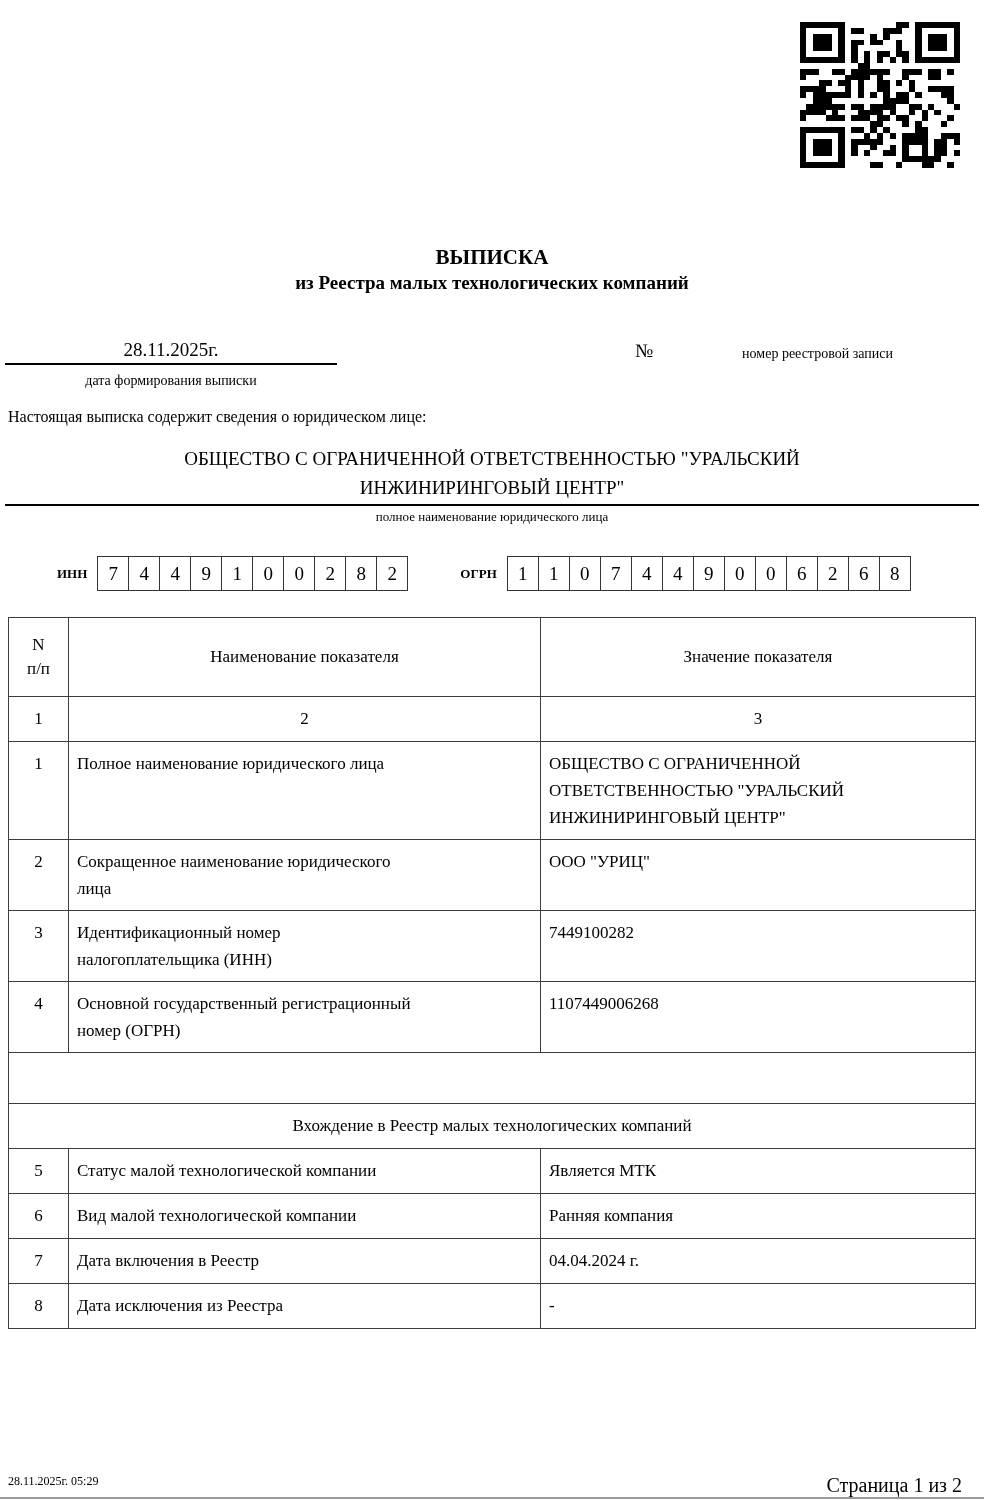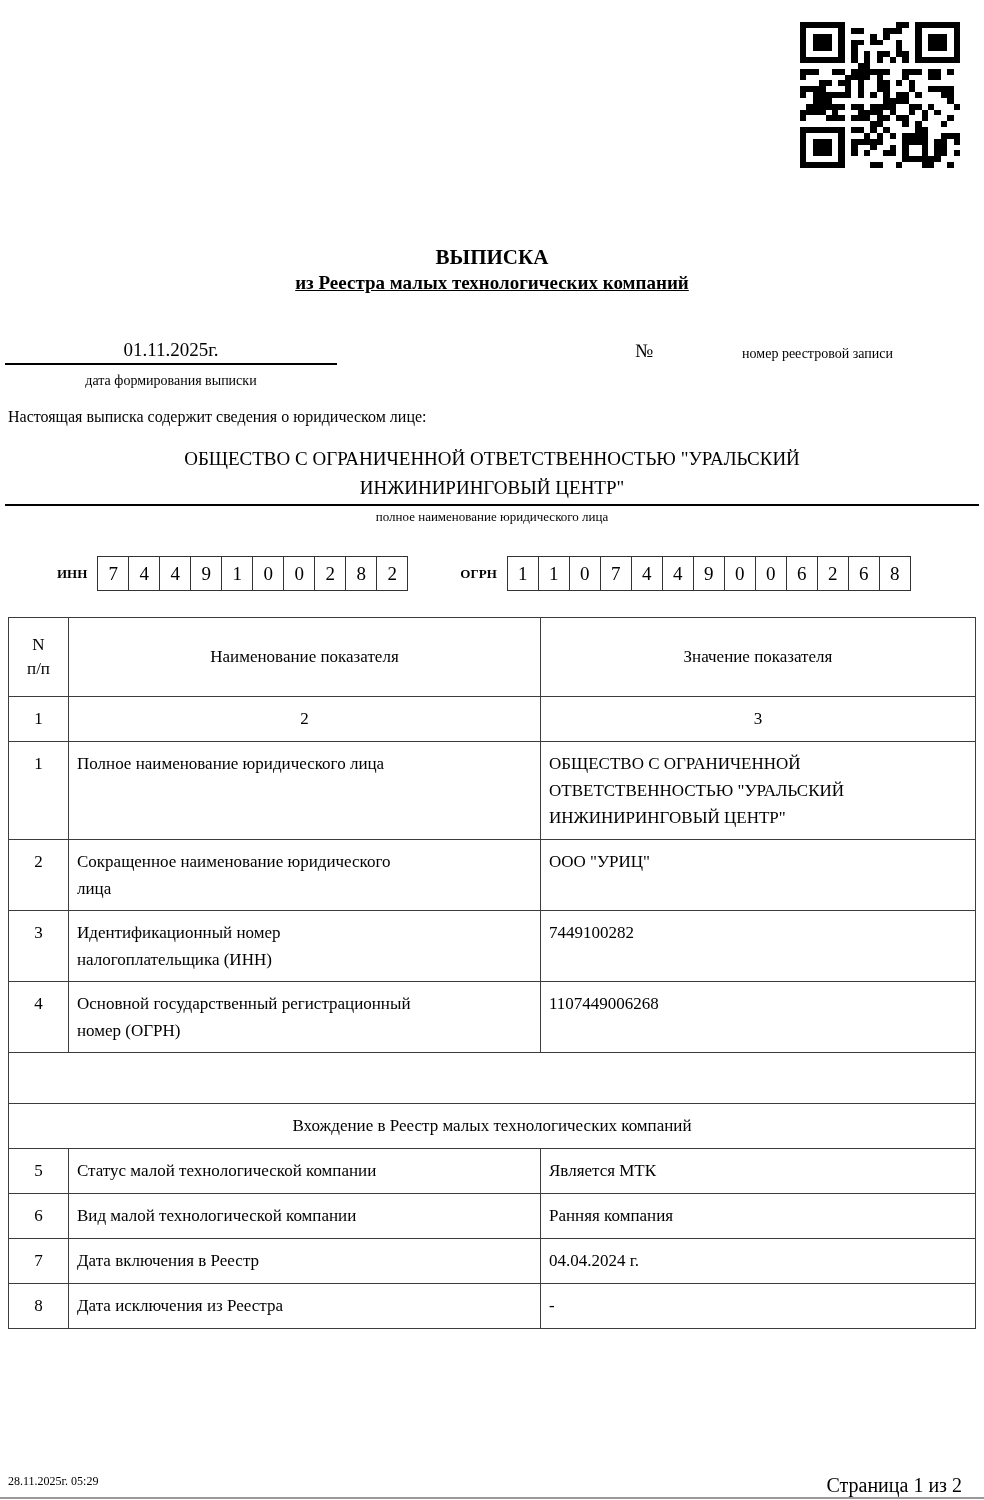--- a/index.html
+++ b/index.html
@@ -3,21 +3,21 @@
 <meta charset="utf-8">
 <style>
   html,body{margin:0;padding:0;}
   body{
     width:984px;height:1500px;position:relative;background:#ffffff;
     font-family:"Liberation Serif", serif;color:#000;overflow:hidden;
   }
   .qr{position:absolute;top:22px;right:24px;width:160px;height:146px;}
   .title-block{position:absolute;top:244px;left:0;right:0;text-align:center;}
   .title-line1{font-size:21px;font-weight:bold;line-height:26px;}
-  .title-line2{font-size:19px;font-weight:bold;line-height:26px;text-decoration:underline;}
+  .title-line2{font-size:19px;font-weight:bold;line-height:26px;}
   .meta-row{position:absolute;top:338px;left:0;right:0;height:50px;}
   .date-field{position:absolute;left:5px;width:332px;text-align:center;}
   .field-value{font-size:19px;line-height:24px;border-bottom:2px solid #000;padding-bottom:1px;}
   .small-label{font-size:14px;line-height:16px;margin-top:8px;text-align:center;}
   .num-sign{position:absolute;left:635px;top:2px;font-size:19px;}
   .num-field{position:absolute;left:672px;width:291px;text-align:center;}
   .intro{position:absolute;top:408px;left:8px;right:8px;font-size:16px;}
   .company-block{position:absolute;top:444px;left:5px;right:5px;text-align:center;}
   .company-name{font-size:19px;line-height:29px;max-width:780px;margin:0 auto;border-bottom:none;}
   .company-underline{border-bottom:2px solid #000;margin-top:2px;}
@@ -361,21 +361,21 @@
       </g>
     </svg></div>
 
 <div class="title-block">
   <div class="title-line1">ВЫПИСКА</div>
   <div class="title-line2">из Реестра малых технологических компаний</div>
 </div>
 
 <div class="meta-row">
   <div class="date-field">
-    <div class="field-value">01.11.2025г.</div>
+    <div class="field-value">28.11.2025г.</div>
     <div class="small-label">дата формирования выписки</div>
   </div>
   <div class="num-sign">№</div>
   <div class="num-field">
     <div class="small-label">номер реестровой записи</div>
   </div>
 </div>
 
 <div class="intro">Настоящая выписка содержит сведения о юридическом лице:</div>
 

